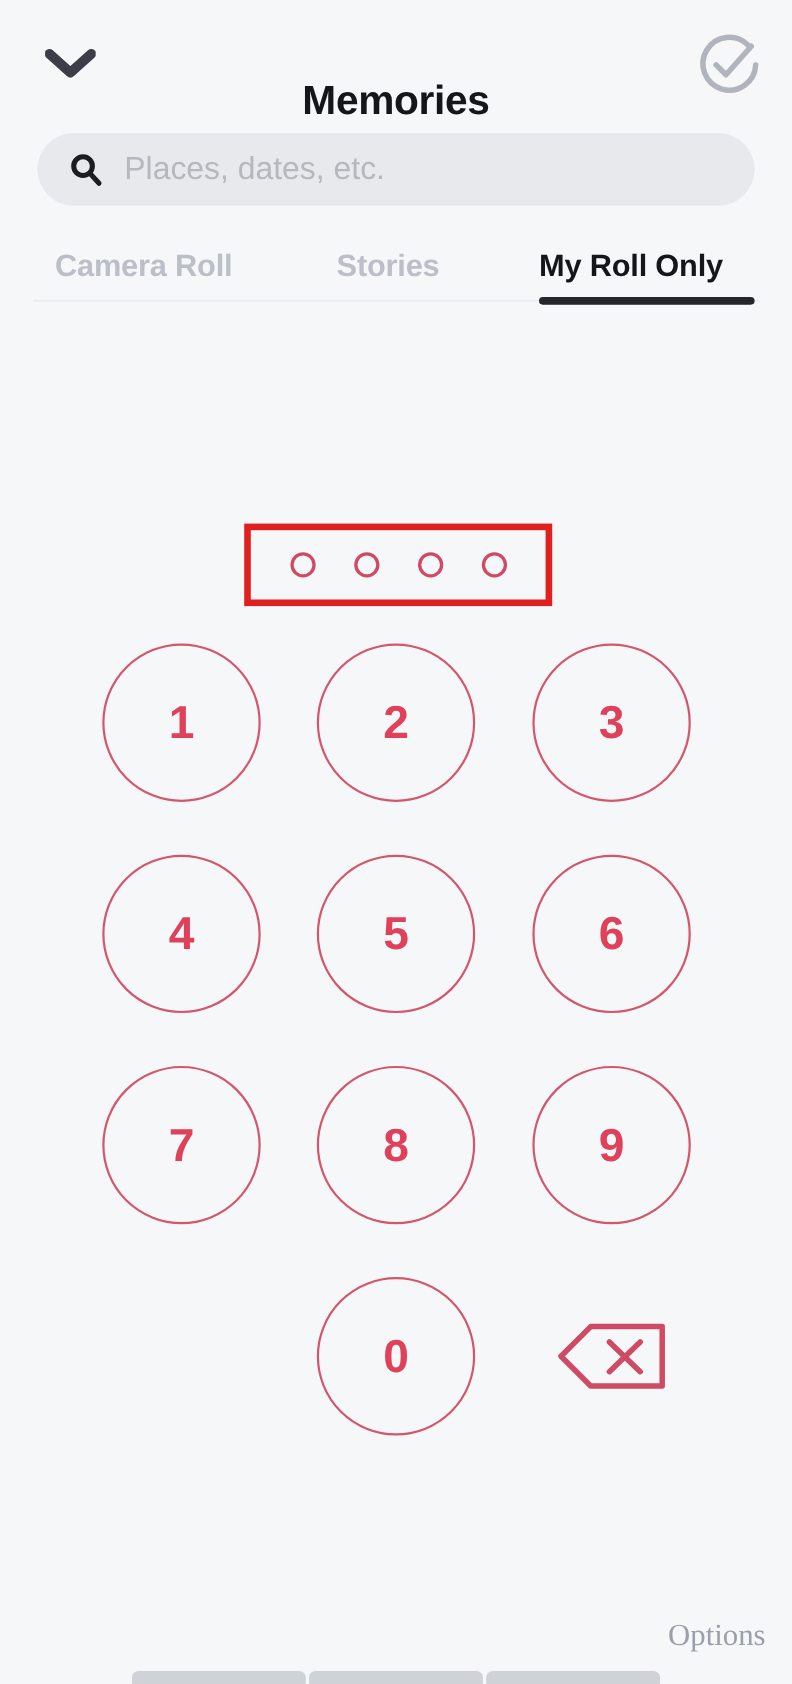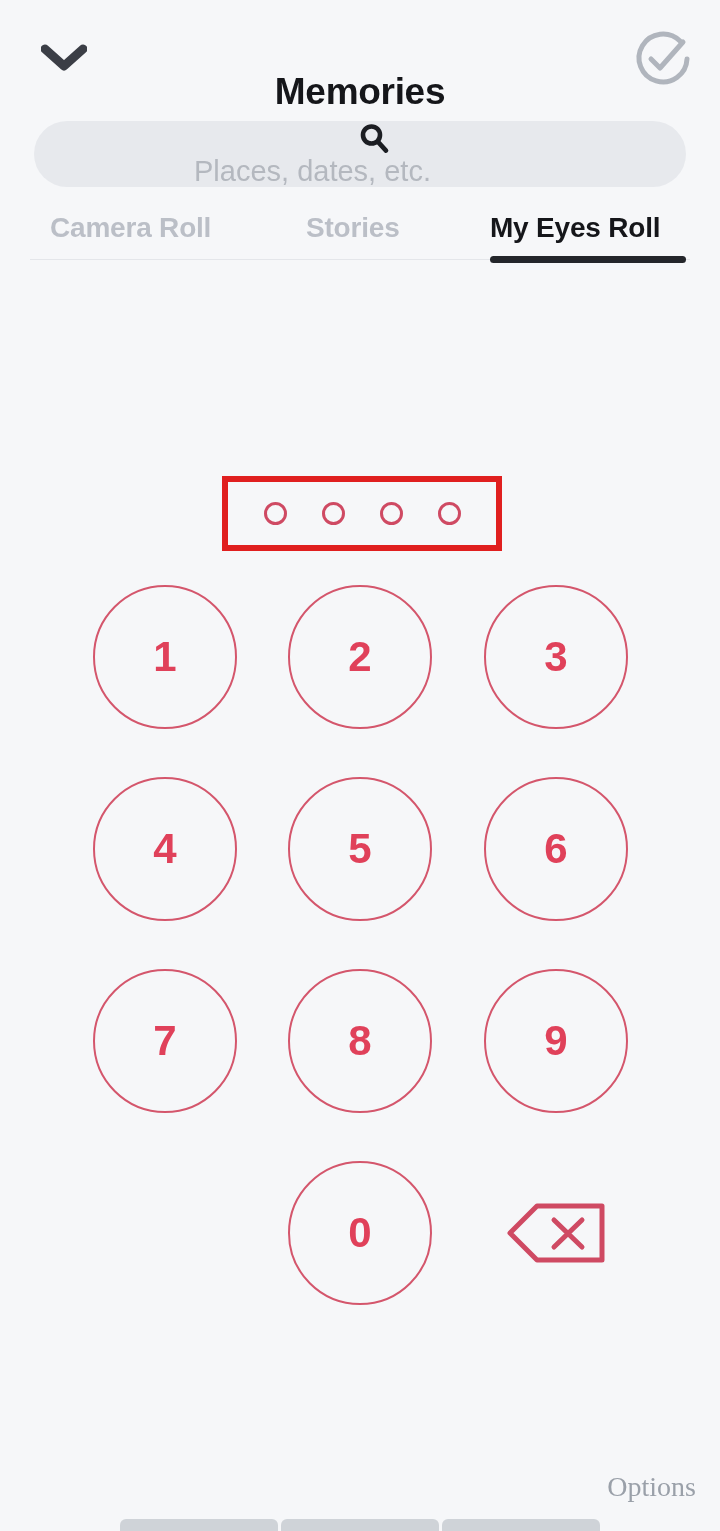--- a/index.html
+++ b/index.html
@@ -68,21 +68,20 @@
     position: absolute;
     left: 34px;
     top: 121px;
     width: 652px;
     height: 66px;
     border-radius: 33px;
     background: #e7e9ed;
     display: flex;
     align-items: center;
     padding-left: 27px;
-    flex-direction: column;
   }
 
   .search-icon {
     width: 34px;
     height: 34px;
     flex: 0 0 34px;
     display: flex;
     align-items: center;
     justify-content: center;
   }
@@ -98,21 +97,21 @@
     margin-left: 18px;
     padding: 0;
     height: 44px;
   }
   .search-input::placeholder { color: #b4b8bf; }
 
   
   .tabs {
     position: absolute;
     left: 0;
-    top: 208px;
+    top: 222px;
     width: 720px;
     height: 55px;
   }
 
   .tab {
     position: absolute;
     top: 0;
     font-size: 28px;
     font-weight: bold;
     color: #bbbfc7;
@@ -290,21 +289,21 @@
       </svg>
     </span>
     <input class="search-input" type="text" placeholder="Places, dates, etc." style="">
   </div>
 
   <div class="tabs">
     <div class="tab-divider"></div>
 
     <div class="tab tab-0">Camera Roll</div>
     <div class="tab tab-1">Stories</div>
-    <div class="tab tab-2 active">My Eyes Roll</div>
+    <div class="tab tab-2 active">My Roll Only</div>
 
     <div class="tab-underline"></div>
   </div>
 
   <div class="pin-dots">
     <span class="pin-dot"></span>
     <span class="pin-dot"></span>
     <span class="pin-dot"></span>
     <span class="pin-dot"></span>
   </div>

